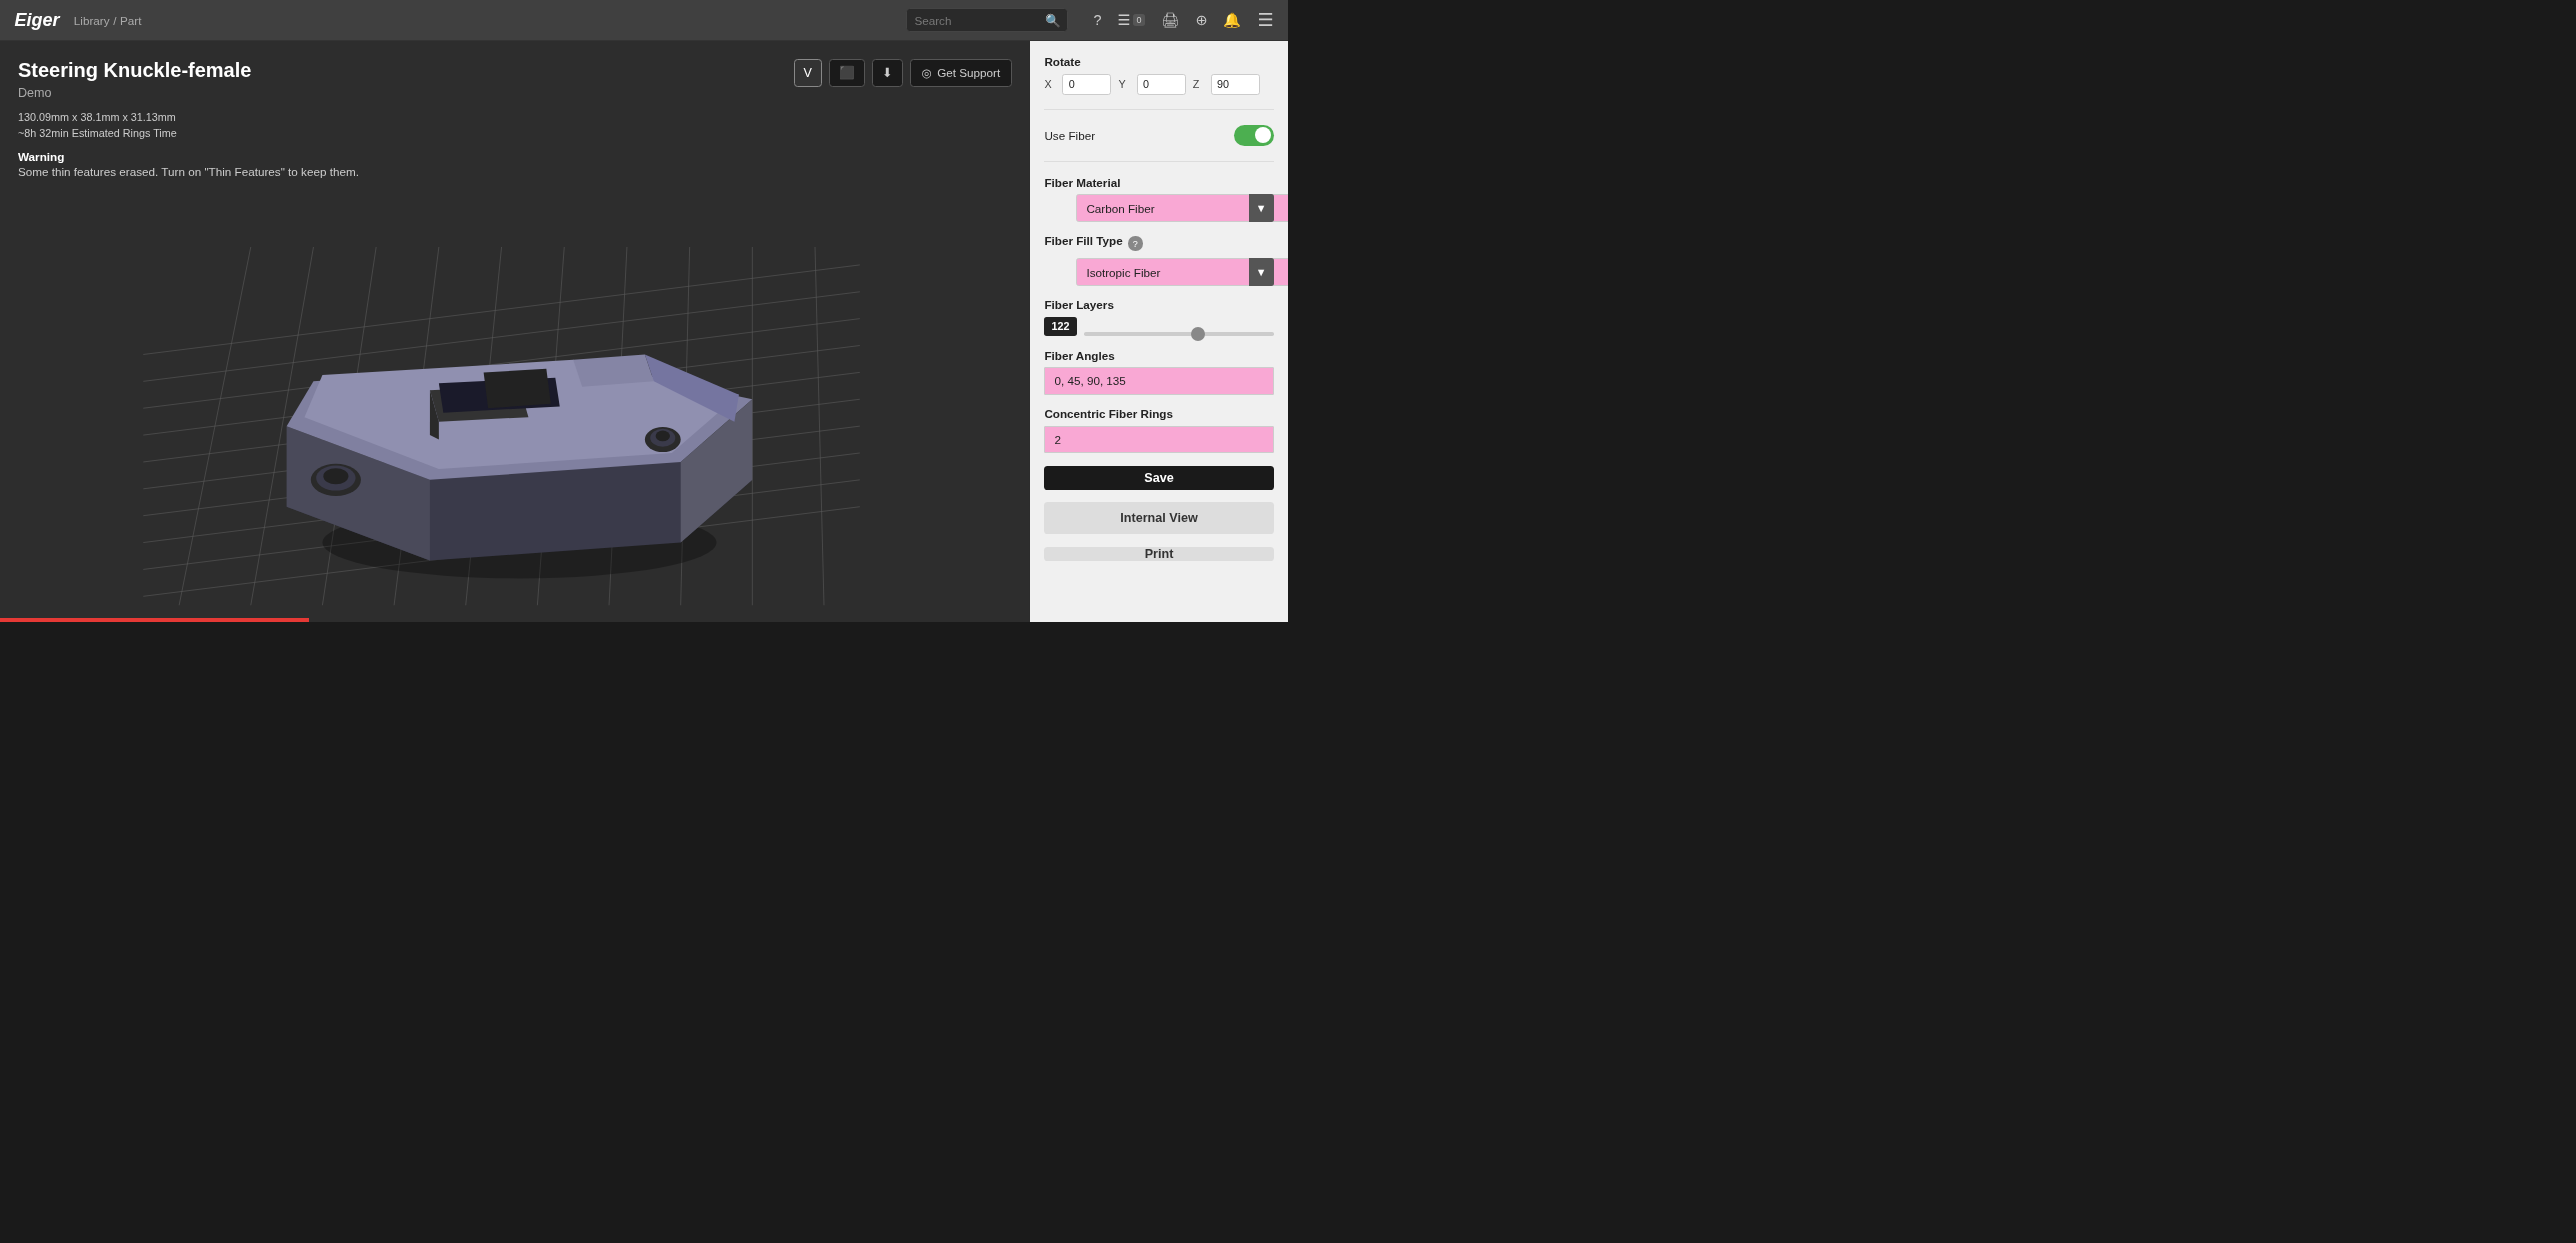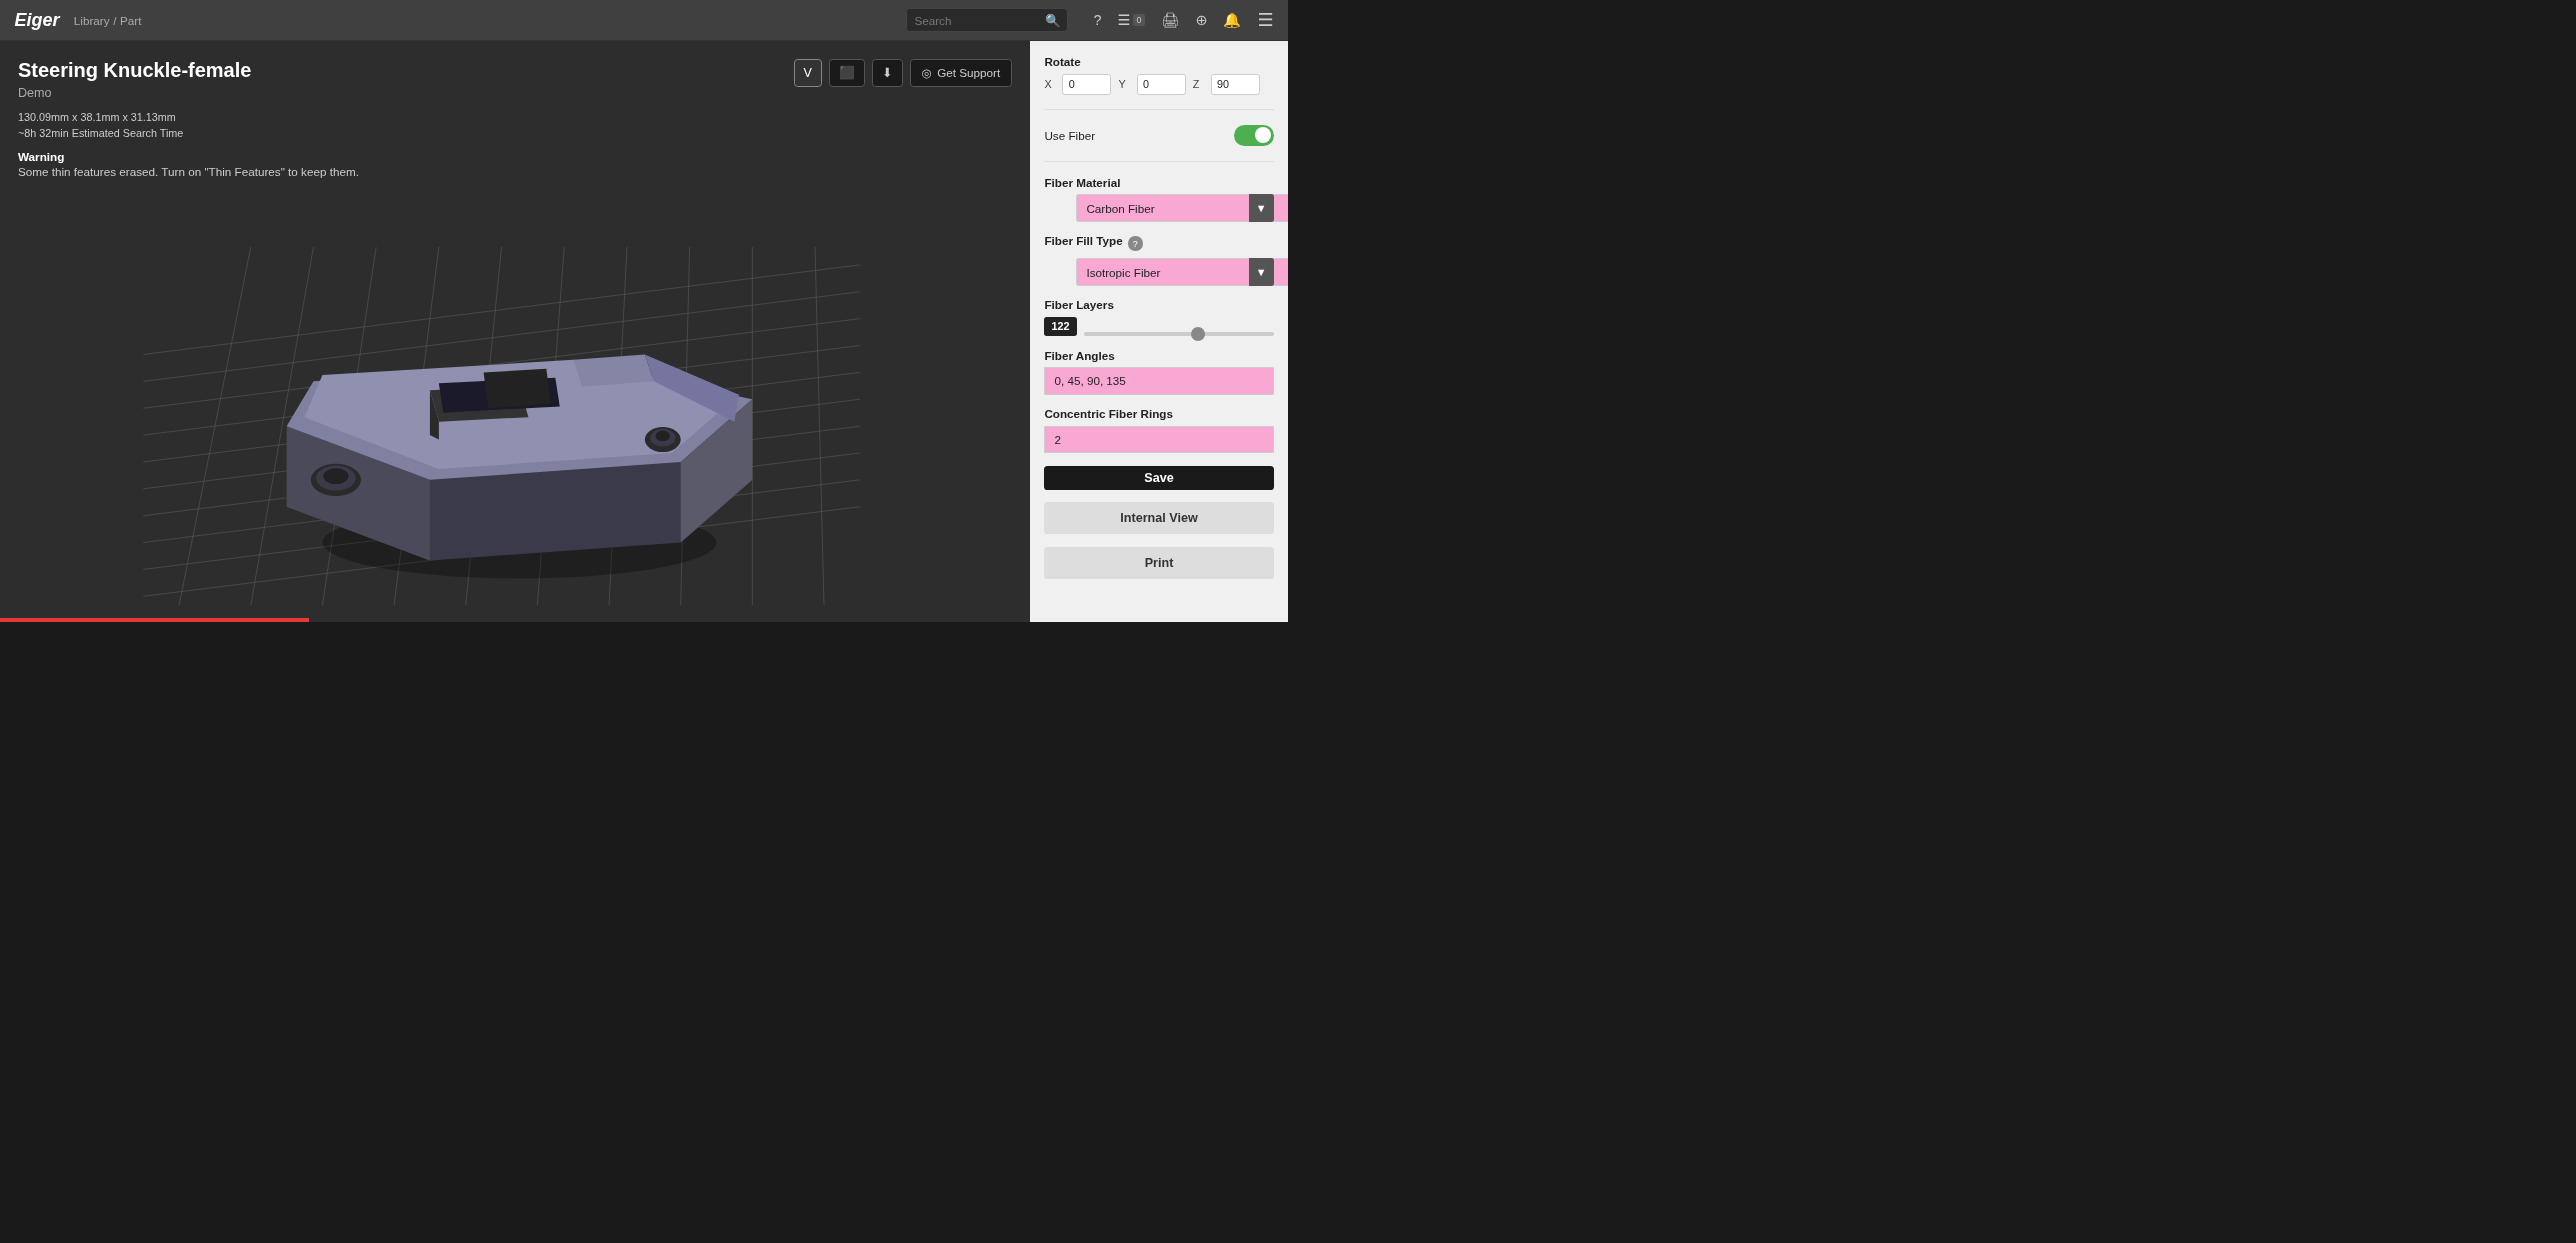--- a/index.html
+++ b/index.html
@@ -366,21 +366,20 @@
       font-weight: 600;
       cursor: pointer;
       text-align: center;
     }
     .btn-print {
       width: 100%;
       background: #ddd;
       color: #333;
       border: none;
       border-radius: 3.6px;
-      padding: 9px;
       font-size: 12.6px;
       font-weight: 600;
       cursor: pointer;
       text-align: center;
     }
 
     .divider {
       height: 0.9px;
       background: #ddd;
       margin: 1.8px 0;
@@ -415,21 +414,21 @@
 
 <div class="main-layout">
 
   <div class="canvas-area">
 
     <div class="part-info">
       <div class="part-title">Steering Knuckle-female</div>
       <div class="part-subtitle">Demo</div>
       <div class="part-dims">
         <div>130.09mm x 38.1mm x 31.13mm</div>
-        <div>~8h 32min Estimated Search Time</div>
+        <div>~8h 32min Estimated Rings Time</div>
       </div>
       <div class="part-warning">
         <strong>Warning</strong>
         <span>Some thin features erased. Turn on "Thin Features" to keep them.</span>
       </div>
     </div>
 
     <div class="canvas-toolbar">
       <button class="toolbar-btn active">V</button>
       <button class="toolbar-btn">⬛</button>

